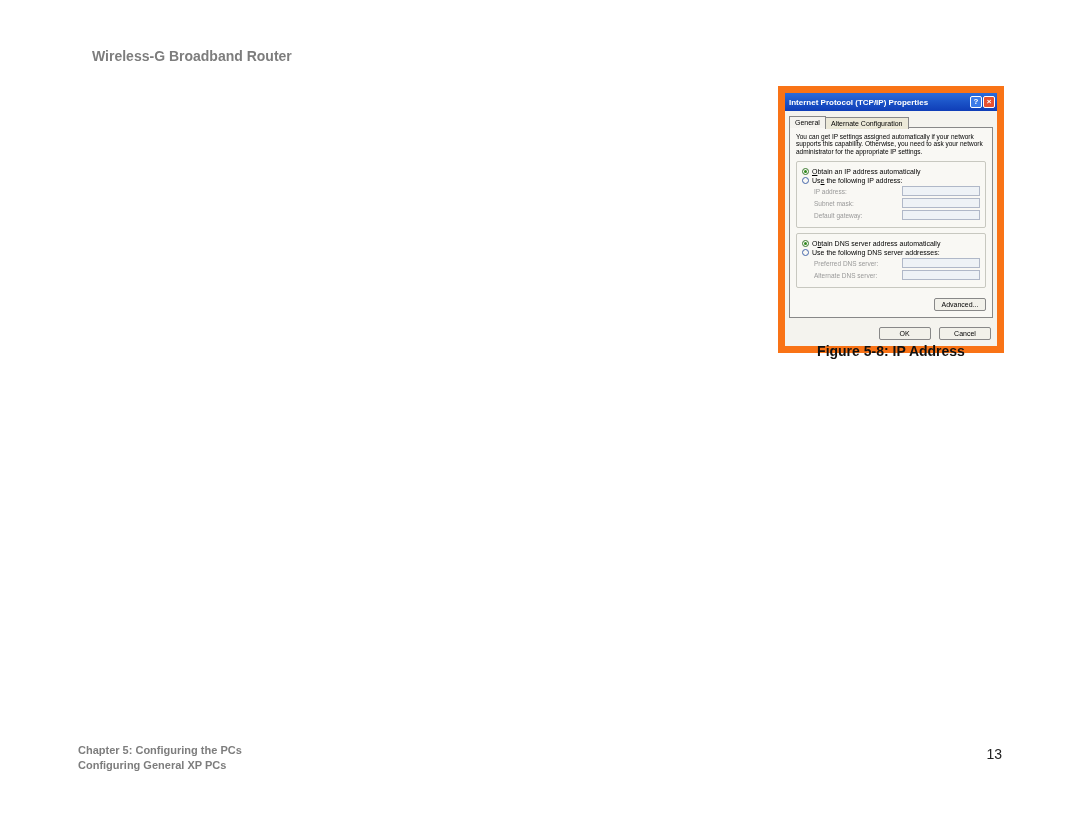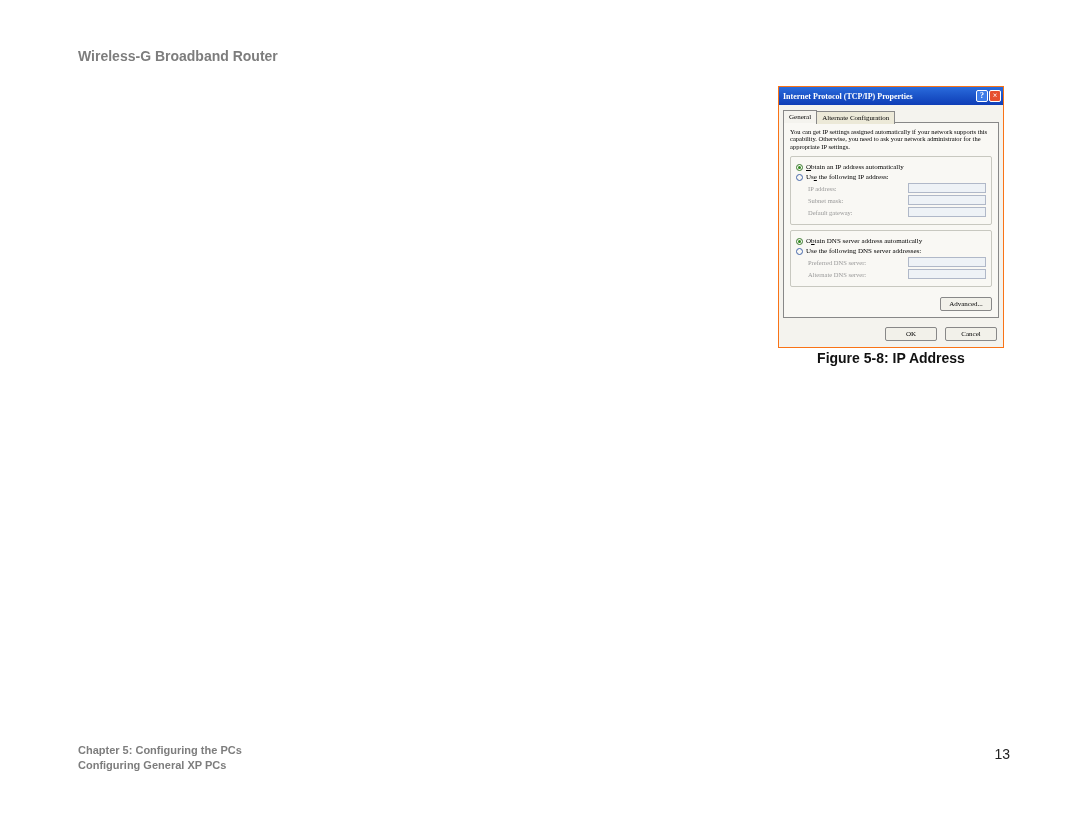--- a/index.html
+++ b/index.html
@@ -7,70 +7,70 @@
     width: 1080px;
     height: 834px;
     background: #ffffff;
     font-family: Arial, Helvetica, sans-serif;
     position: relative;
     overflow: hidden;
   }
   .header {
     position: absolute;
     top: 48px;
-    left: 78px;
+    left: 92px;
     font-family: "Arial Narrow", Arial, sans-serif;
     font-stretch: condensed;
     font-weight: bold;
     color: #7d7d7d;
     font-size: 14px;
   }
   .footer-left {
     position: absolute;
     bottom: 62px;
     left: 78px;
     font-size: 11px;
     font-weight: bold;
     color: #7d7d7d;
     line-height: 1.3;
     margin-top: 39px;
   }
   .footer-right {
     position: absolute;
     bottom: 72px;
-    right: 70px;
+    right: 78px;
     font-size: 14px;
     color: #222;
   }
   .figure-area {
     position: absolute;
     top: 86px;
     left: 778px;
     width: 226px;
   }
   .figure-caption {
     position: absolute;
-    top: 350px;
+    top: 343px;
     left: 778px;
     width: 226px;
     text-align: center;
     font-family: "Arial Narrow", Arial, sans-serif;
     font-stretch: condensed;
     font-weight: bold;
     font-size: 14px;
     color: #111;
   }
 
   
   .xp-window {
     width: 226px;
-    border: 1px solid #f97316;
+    border: 7px solid #f97316;
     background: #6d28d9;
     box-shadow: 0 0 0 1px #8aa0d0 inset;
-    font-family: Liberation Serif, serif;
+    font-family: Liberation Sans, sans-serif;
   }
   .xp-titlebar {
     height: 18px;
     background: linear-gradient(to bottom, #2a6bdc 0%, #1b54c8 50%, #0f3db7 100%);
     display: flex;
     align-items: center;
     padding: 0 2px 0 4px;
     color: #fff;
     font-size: 8px;
     font-weight: bold;

